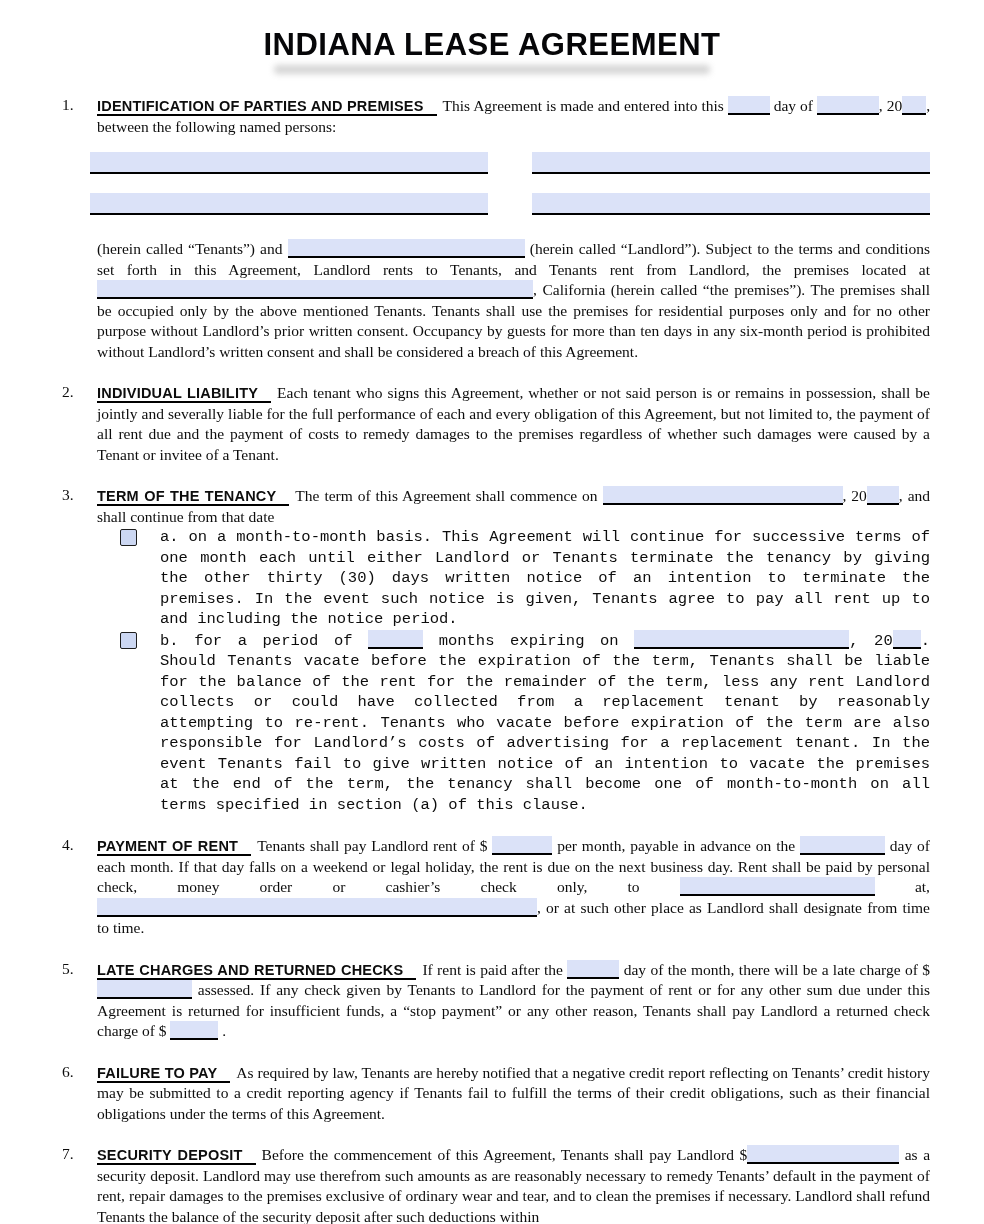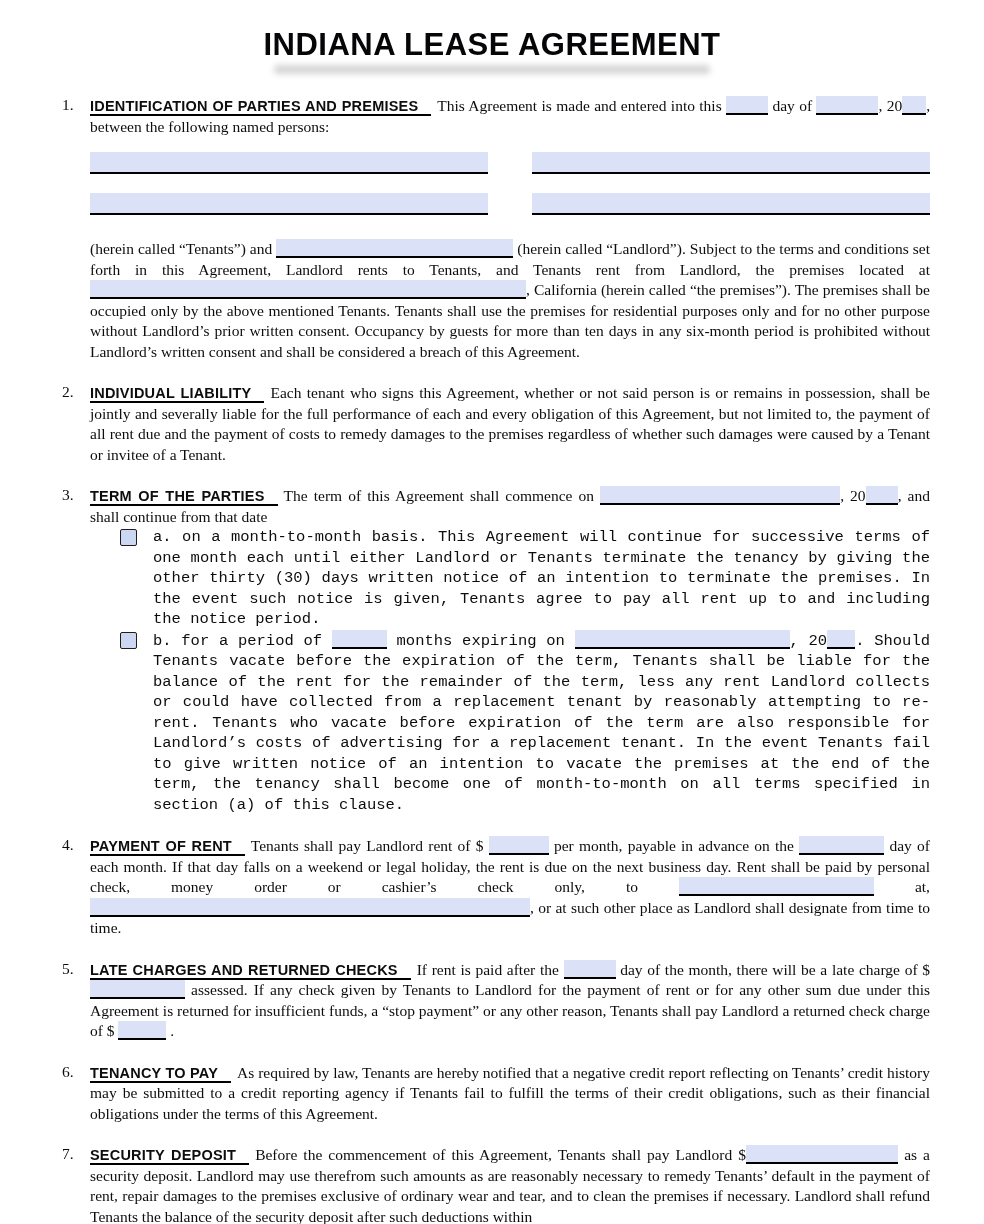--- a/index.html
+++ b/index.html
@@ -33,20 +33,21 @@
   .section {
     position:relative;
     padding-left:90px;
     padding-right:54px;
     margin-bottom:21px;
   }
   .sec-num { position:absolute; left:62px; top:0; }
   .para {
     text-align:justify;
     line-height:20.5px;
+    margin-left:7px;
   }
   .sec-heading {
     font-family:"Liberation Sans", sans-serif;
     font-weight:bold;
     font-size:14.5px;
     letter-spacing:0.2px;
     border-bottom:2.2px solid #000;
     padding-right:13px;
     margin-right:6px;
     white-space:nowrap;
@@ -102,40 +103,40 @@
           <div class="name-field"></div>
         </div>
         <div class="para">(herein called “Tenants”) and <span class="blank" style="width: 237px;"></span> (herein called “Landlord”).  Subject to the terms and conditions set forth in this Agreement, Landlord rents to Tenants, and Tenants rent from Landlord, the premises located at <span class="blank" style="width: 436px;"></span>, California (herein called “the premises”).  The premises shall be occupied only by the above mentioned Tenants.  Tenants shall use the premises for residential purposes only and for no other purpose without Landlord’s prior written consent.  Occupancy by guests for more than ten days in any six-month period is prohibited without Landlord’s written consent and shall be considered a breach of this Agreement.</div>
       </div>
       <div class="section">
         <span class="sec-num">2.</span>
         <div class="para"><span class="sec-heading">INDIVIDUAL LIABILITY</span>Each tenant who signs this Agreement, whether or not said person is or remains in possession, shall be jointly and severally liable for the full performance of each and every obligation of this Agreement, but not limited to, the payment of all rent due and the payment of costs to remedy damages to the premises regardless of whether such damages were caused by a Tenant or invitee of a Tenant.</div>
       </div>
       <div class="section">
         <span class="sec-num">3.</span>
-        <div class="para"><span class="sec-heading">TERM OF THE PARTIES</span>The term of this Agreement shall commence on <span class="blank" style="width: 240px;"></span>, 20<span class="blank" style="width: 32px;"></span>, and shall continue from that date</div>
+        <div class="para"><span class="sec-heading">TERM OF THE TENANCY</span>The term of this Agreement shall commence on <span class="blank" style="width: 240px;"></span>, 20<span class="blank" style="width: 32px;"></span>, and shall continue from that date</div>
         <div class="subitem">
           <span class="cbx"></span>
           <div class="sub-text para">a.  on a month-to-month basis.  This Agreement will continue for successive terms of one month each until either Landlord or Tenants terminate the tenancy by giving the other thirty (30) days written notice of an intention to terminate the premises.  In the event such notice is given, Tenants agree to pay all rent up to and including the notice period.</div>
         </div>
         <div class="subitem">
           <span class="cbx"></span>
           <div class="sub-text para">b.  for a period of <span class="blank" style="width: 55px;"></span> months expiring on <span class="blank" style="width: 215px;"></span>, 20<span class="blank" style="width: 28px;"></span>.  Should Tenants vacate before the expiration of the term, Tenants shall be liable for the balance of the rent for the remainder of the term, less any rent Landlord collects or could have collected from a replacement tenant by reasonably attempting to re-rent.  Tenants who vacate before expiration of the term are also responsible for Landlord’s costs of advertising for a replacement tenant.  In the event Tenants fail to give written notice of an intention to vacate the premises at the end of the term, the tenancy shall become one of month-to-month on all terms specified in section (a) of this clause.</div>
         </div>
       </div>
       <div class="section">
         <span class="sec-num">4.</span>
         <div class="para"><span class="sec-heading">PAYMENT OF RENT</span>Tenants shall pay Landlord rent of $ <span class="blank" style="width: 60px;"></span> per month, payable in advance on the <span class="blank" style="width: 85px;"></span> day of each month.  If that day falls on a weekend or legal holiday, the rent is due on the next business day.  Rent shall be paid by personal check, money order or cashier’s check only, to <span class="blank" style="width: 195px;"></span> at, <span class="blank" style="width: 440px;"></span>, or at such other place as Landlord shall designate from time to time.</div>
       </div>
       <div class="section">
         <span class="sec-num">5.</span>
         <div class="para"><span class="sec-heading">LATE CHARGES AND RETURNED CHECKS</span>If rent is paid after the <span class="blank" style="width: 52px;"></span> day of the month, there will be a late charge of $ <span class="blank" style="width: 95px;"></span> assessed.  If any check given by Tenants to Landlord for the payment of rent or for any other sum due under this Agreement is returned for insufficient funds, a “stop payment” or any other reason, Tenants shall pay Landlord a returned check charge of $ <span class="blank" style="width: 48px;"></span> .</div>
       </div>
       <div class="section">
         <span class="sec-num">6.</span>
-        <div class="para"><span class="sec-heading">TENANCY TO PAY</span>As required by law, Tenants are hereby notified that a negative credit report reflecting on Tenants’ credit history may be submitted to a credit reporting agency if Tenants fail to fulfill the terms of their credit obligations, such as their financial obligations under the terms of this Agreement.</div>
+        <div class="para"><span class="sec-heading">FAILURE TO PAY</span>As required by law, Tenants are hereby notified that a negative credit report reflecting on Tenants’ credit history may be submitted to a credit reporting agency if Tenants fail to fulfill the terms of their credit obligations, such as their financial obligations under the terms of this Agreement.</div>
       </div>
       <div class="section">
         <span class="sec-num">7.</span>
         <div class="para"><span class="sec-heading">SECURITY DEPOSIT</span>Before the commencement of this Agreement, Tenants shall pay Landlord $<span class="blank" style="width: 152px;"></span> as a security deposit.  Landlord may use therefrom such amounts as are reasonably necessary to remedy Tenants’ default in the payment of rent, repair damages to the premises exclusive of ordinary wear and tear, and to clean the premises if necessary.  Landlord shall refund Tenants the balance of the security deposit after such deductions within</div>
       </div>
     </div>
 </div>
 
 </body></html>

